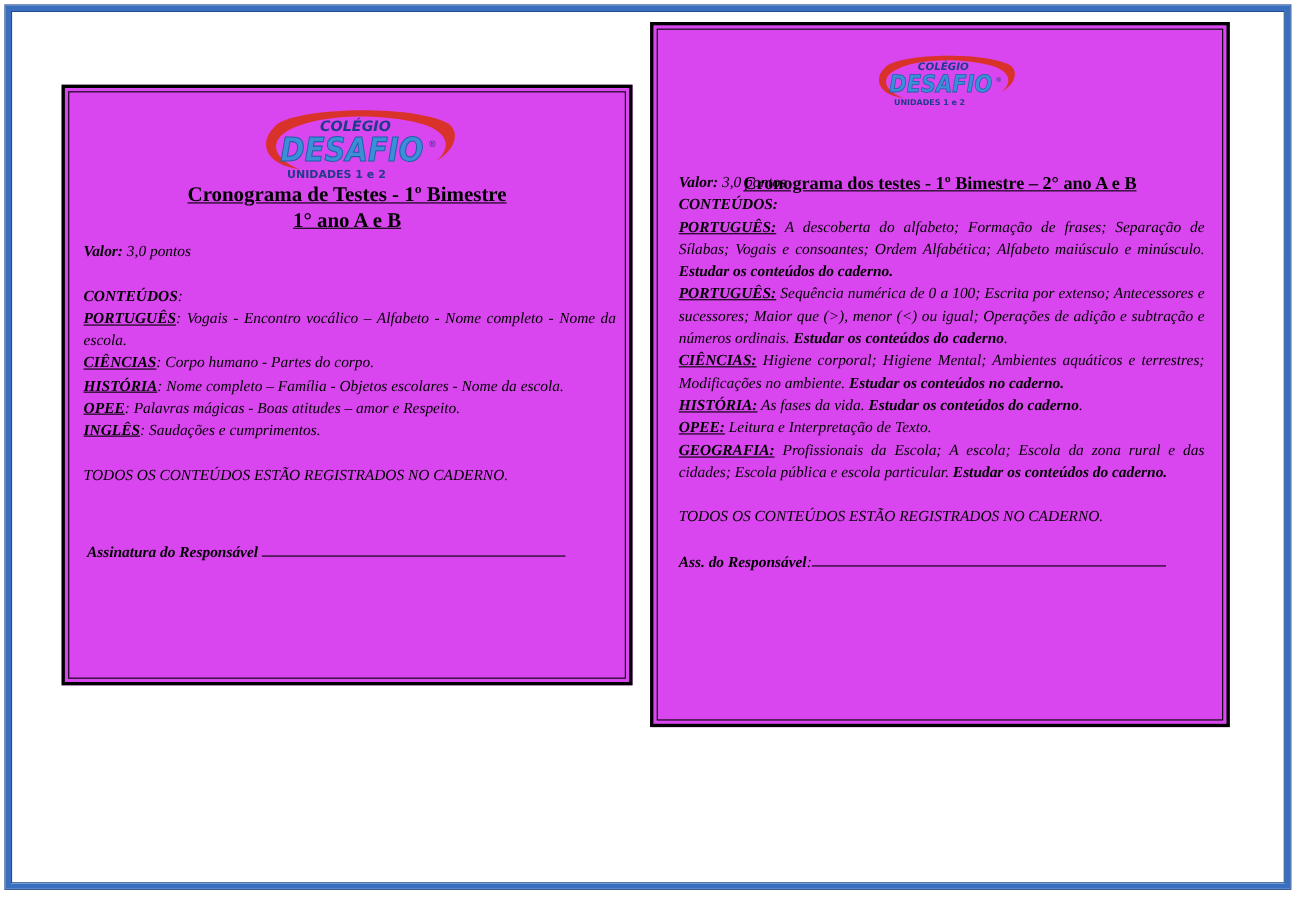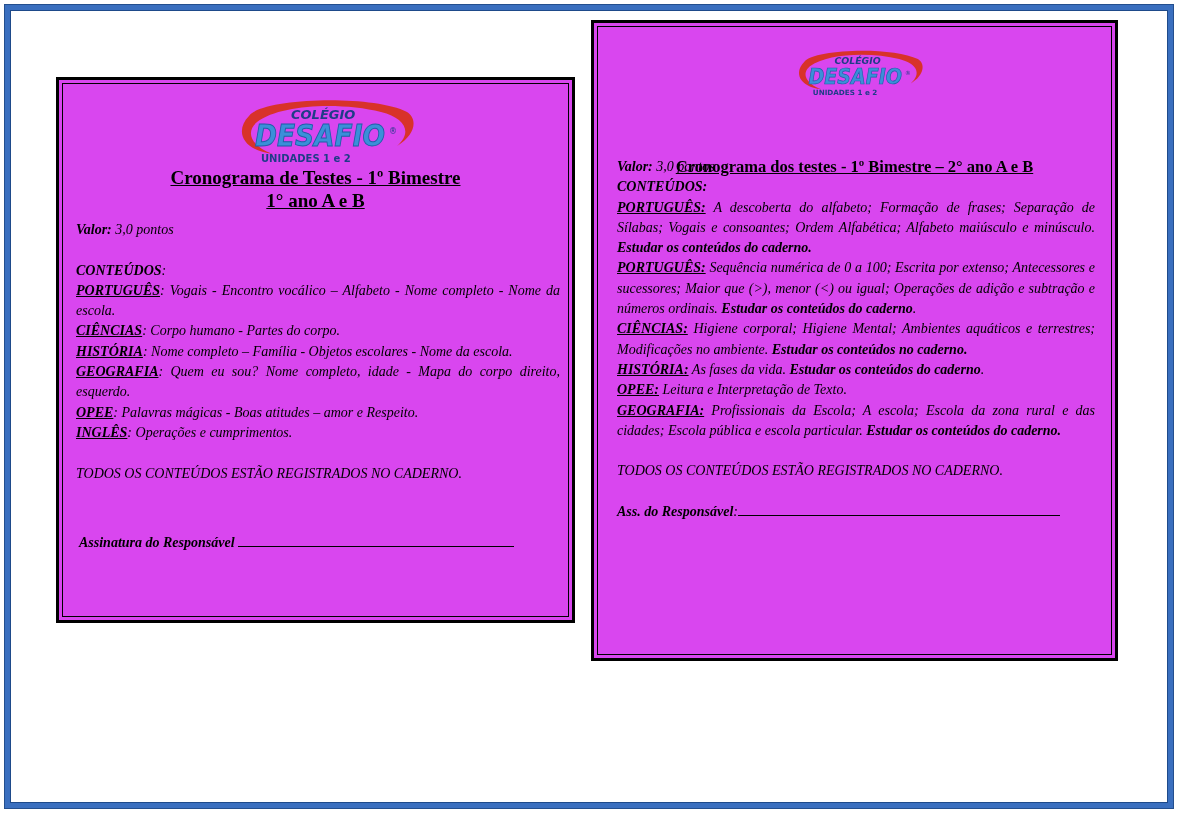--- a/index.html
+++ b/index.html
@@ -68,23 +68,22 @@
     </div>
 
     <div class="body text">
       <div><span class="b">Valor:</span><span> 3,0 pontos</span></div>
       <div class="gap"></div>
       <div><span class="b">CONTEÚDOS</span><span>:</span></div>
 
       <div><span class="subj">PORTUGUÊS</span><span>: </span><span>Vogais - Encontro vocálico – Alfabeto - Nome completo - Nome da escola.</span></div>
       <div><span class="subj">CIÊNCIAS</span><span>: </span><span>Corpo humano - Partes do corpo.</span></div>
       <div><span class="subj">HISTÓRIA</span><span>: </span><span>Nome completo – Família - Objetos escolares - Nome da escola.</span></div>
-      <div><span class="subj">GEOGRAFIA</span><span>: </span><span>Quem eu sou? Nome completo, idade - Mapa do corpo direito, esquerdo.</span></div>
       <div><span class="subj">OPEE</span><span>: </span><span>Palavras mágicas - Boas atitudes – amor e Respeito.</span></div>
-      <div><span class="subj">INGLÊS</span><span>: </span><span>Operações e cumprimentos.</span></div>
+      <div><span class="subj">INGLÊS</span><span>: </span><span>Saudações e cumprimentos.</span></div>
 
       <div class="gap"></div>
       <div>TODOS OS CONTEÚDOS ESTÃO REGISTRADOS NO CADERNO.</div>
       <div class="gap"></div>
       <div style="padding-left:3px;margin-top:29px;">
         <span class="b">Assinatura do Responsável </span><span class="sig-line" style="width:276px;"></span>
       </div>
     </div>
   </div>
 </div>

